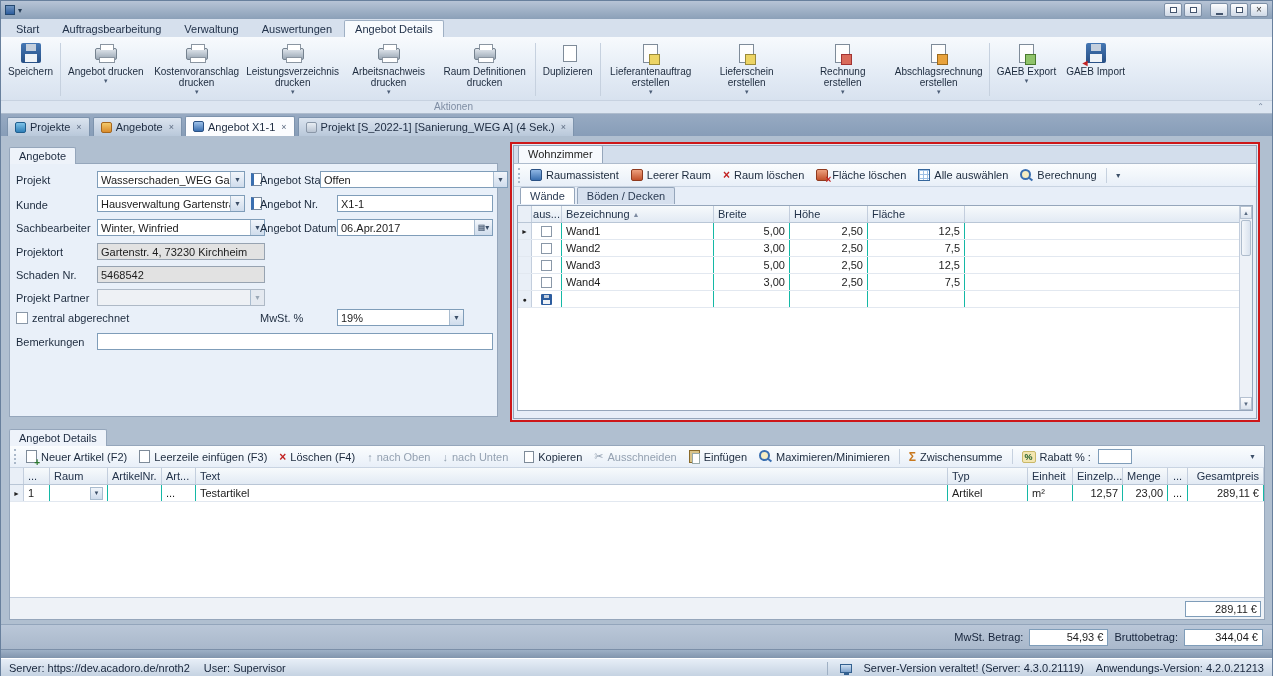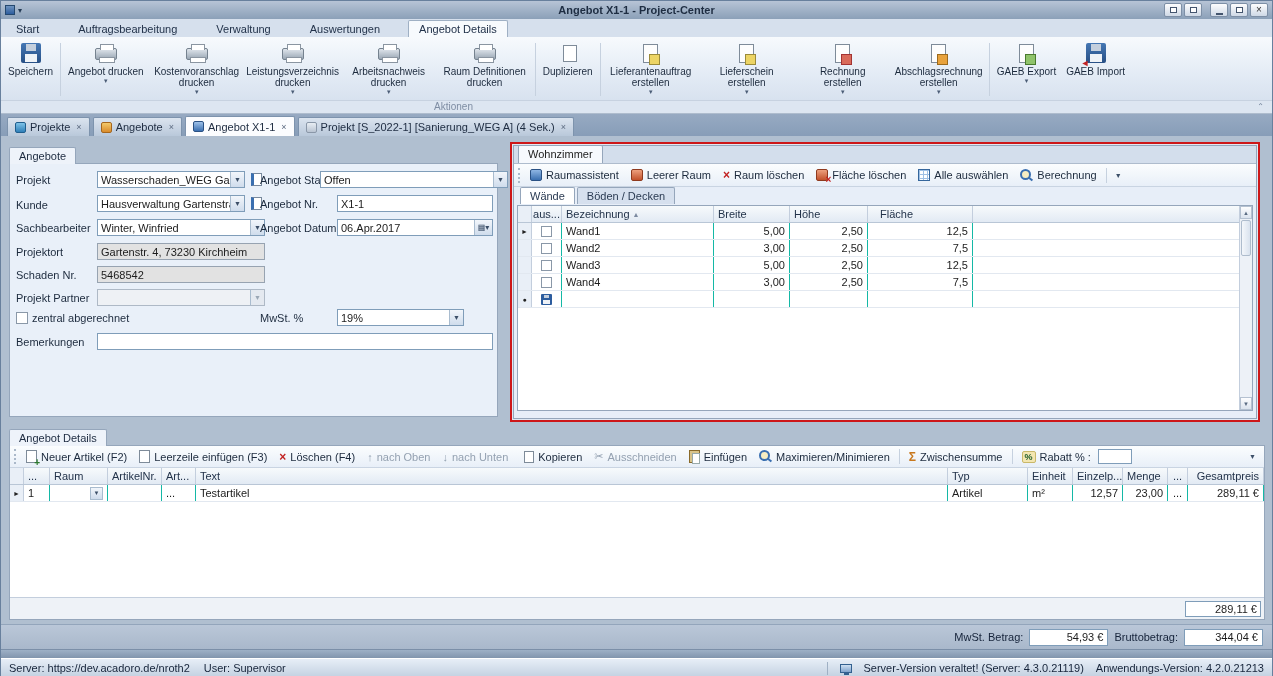--- a/index.html
+++ b/index.html
@@ -13,21 +13,21 @@
 .qat-caret { font-size:8px; color:#243b55; }
 .tb-title { position:absolute; left:0; right:0; text-align:center; font-weight:bold; color:#1e2d42; }
 .tb-btns { margin-left:auto; display:flex; gap:2px; z-index:2; }
 .wbtn { width:18px; height:14px; background:linear-gradient(#fdfdfe,#cfd9e6); border:1px solid #7d8fa6; border-radius:2px; display:flex; align-items:center; justify-content:center; font-size:10px; color:#333; line-height:10px; }
 .wbtn.grp { margin-right:6px; }
 .glyph-min { width:7px; height:2px; background:#44556e; margin-top:7px; }
 .glyph-restore { width:7px; height:6px; border:1px solid #44556e; background:#fff; }
 .glyph-box { width:7px; height:6px; border:1px solid #44556e; background:#fff; }
 
 
-.ribbon-tabs { height:18px; background:#d6e0ed; display:flex; align-items:flex-end; padding-left:4px; gap:17px; }
+.ribbon-tabs { height:18px; background:#d6e0ed; display:flex; align-items:flex-end; padding-left:4px; gap:1px; }
 .rtab { padding:2px 10px; color:#22324a; height:17px; border:1px solid transparent; border-bottom:none; }
 .rtab.active { background:#f7fafd; border-color:#9fb0c4; border-radius:2px 2px 0 0; }
 .ribbon-body { height:64px; background:linear-gradient(#f7fafd,#e3ebf5 60%,#d8e2ef); border-bottom:1px solid #c7d2e0; display:flex; align-items:stretch; padding:2px 2px 0; }
 .rbtn { display:flex; flex-direction:column; align-items:center; padding:2px 5px 0; max-width:96px; min-width:46px; }
 .ricon-wrap { height:24px; display:flex; align-items:center; position:relative; }
 .rlabel { text-align:center; font-size:10px; line-height:11px; color:#1c2a3d; margin-top:1px; }
 .rcaret { font-size:7px; color:#4a5c75; line-height:7px; }
 .rsep { width:1px; background:#c6d1df; margin:4px 2px; }
 .ribbon-footer { height:13px; background:#dde6f1; border-bottom:1px solid #aebccd; position:relative; }
 .group-label { position:absolute; left:0; width:905px; text-align:center; color:#7e8da3; font-size:10px; top:0; }
@@ -128,21 +128,21 @@
 .g-head .gc { border-right:1px solid #c3cedd; color:#23334a; }
 .gc { display:flex; align-items:center; padding:0 4px; overflow:hidden; white-space:nowrap; }
 .g-row { display:flex; height:17px; border-bottom:1px solid #e2e8f0; background:#fff; }
 .g-row .gc { border-right:1px solid #14b8a6; }
 .gc.ind { width:14px; background:#e9eff7; border-right:1px solid #c3cedd; justify-content:center; padding:0; font-size:7px; color:#222; }
 .gc.caus { width:30px; justify-content:center; }
 .gc.cbez { width:152px; }
 .gc.cnum { justify-content:flex-end; }
 .gc.cbre { width:76px; }
 .gc.choe { width:78px; }
-.gc.cfla { width:97px;margin-left:8px; }
+.gc.cfla { width:97px; }
 .gc.fillc { flex:1; border-right:none; }
 .sort-arrow { font-size:7px; color:#7c8aa0; margin-left:3px; }
 .cb { width:11px; height:11px; background:#fff; border:1px solid #8a98a8; }
 .vscroll { position:absolute; right:0; top:0; bottom:0; width:13px; background:#edf1f7; border-left:1px solid #c3cedd; display:flex; flex-direction:column; }
 .vs-btn { height:13px; display:flex; align-items:center; justify-content:center; font-size:6px; color:#5a6b82; background:linear-gradient(#fdfdfe,#dbe3ee); border:1px solid #b5c1d1; }
 .vs-thumb { height:36px; margin:1px; background:linear-gradient(90deg,#f4f7fb,#d9e2ee); border:1px solid #aebccd; border-radius:2px; }
 
 
 .details-wrap { position:absolute; left:8px; top:293px; width:1256px; }
 .details-body { height:175px; background:#fff; border:1px solid #95a6bb; display:flex; flex-direction:column; margin-top:-1px; }
@@ -178,21 +178,20 @@
 .i-server::after { content:""; position:absolute; left:3px; bottom:-3px; width:5px; height:2px; background:#33608f; }
 </style>
 </head>
 <body>
 
 <div class="window">
 
   <div class="titlebar">
     <span class="app-icon"></span>
     <span class="qat-caret">▾</span>
-    <span class="tb-title">Angebot X1-1 -  Project-Center</span>
     <span class="tb-btns">
       <span class="wbtn">
           <span class="glyph-box"></span>
         </span>
       <span class="wbtn grp">
           <span class="glyph-box"></span>
         </span>
       <span class="wbtn">
           <span class="glyph-min"></span>
         </span>

